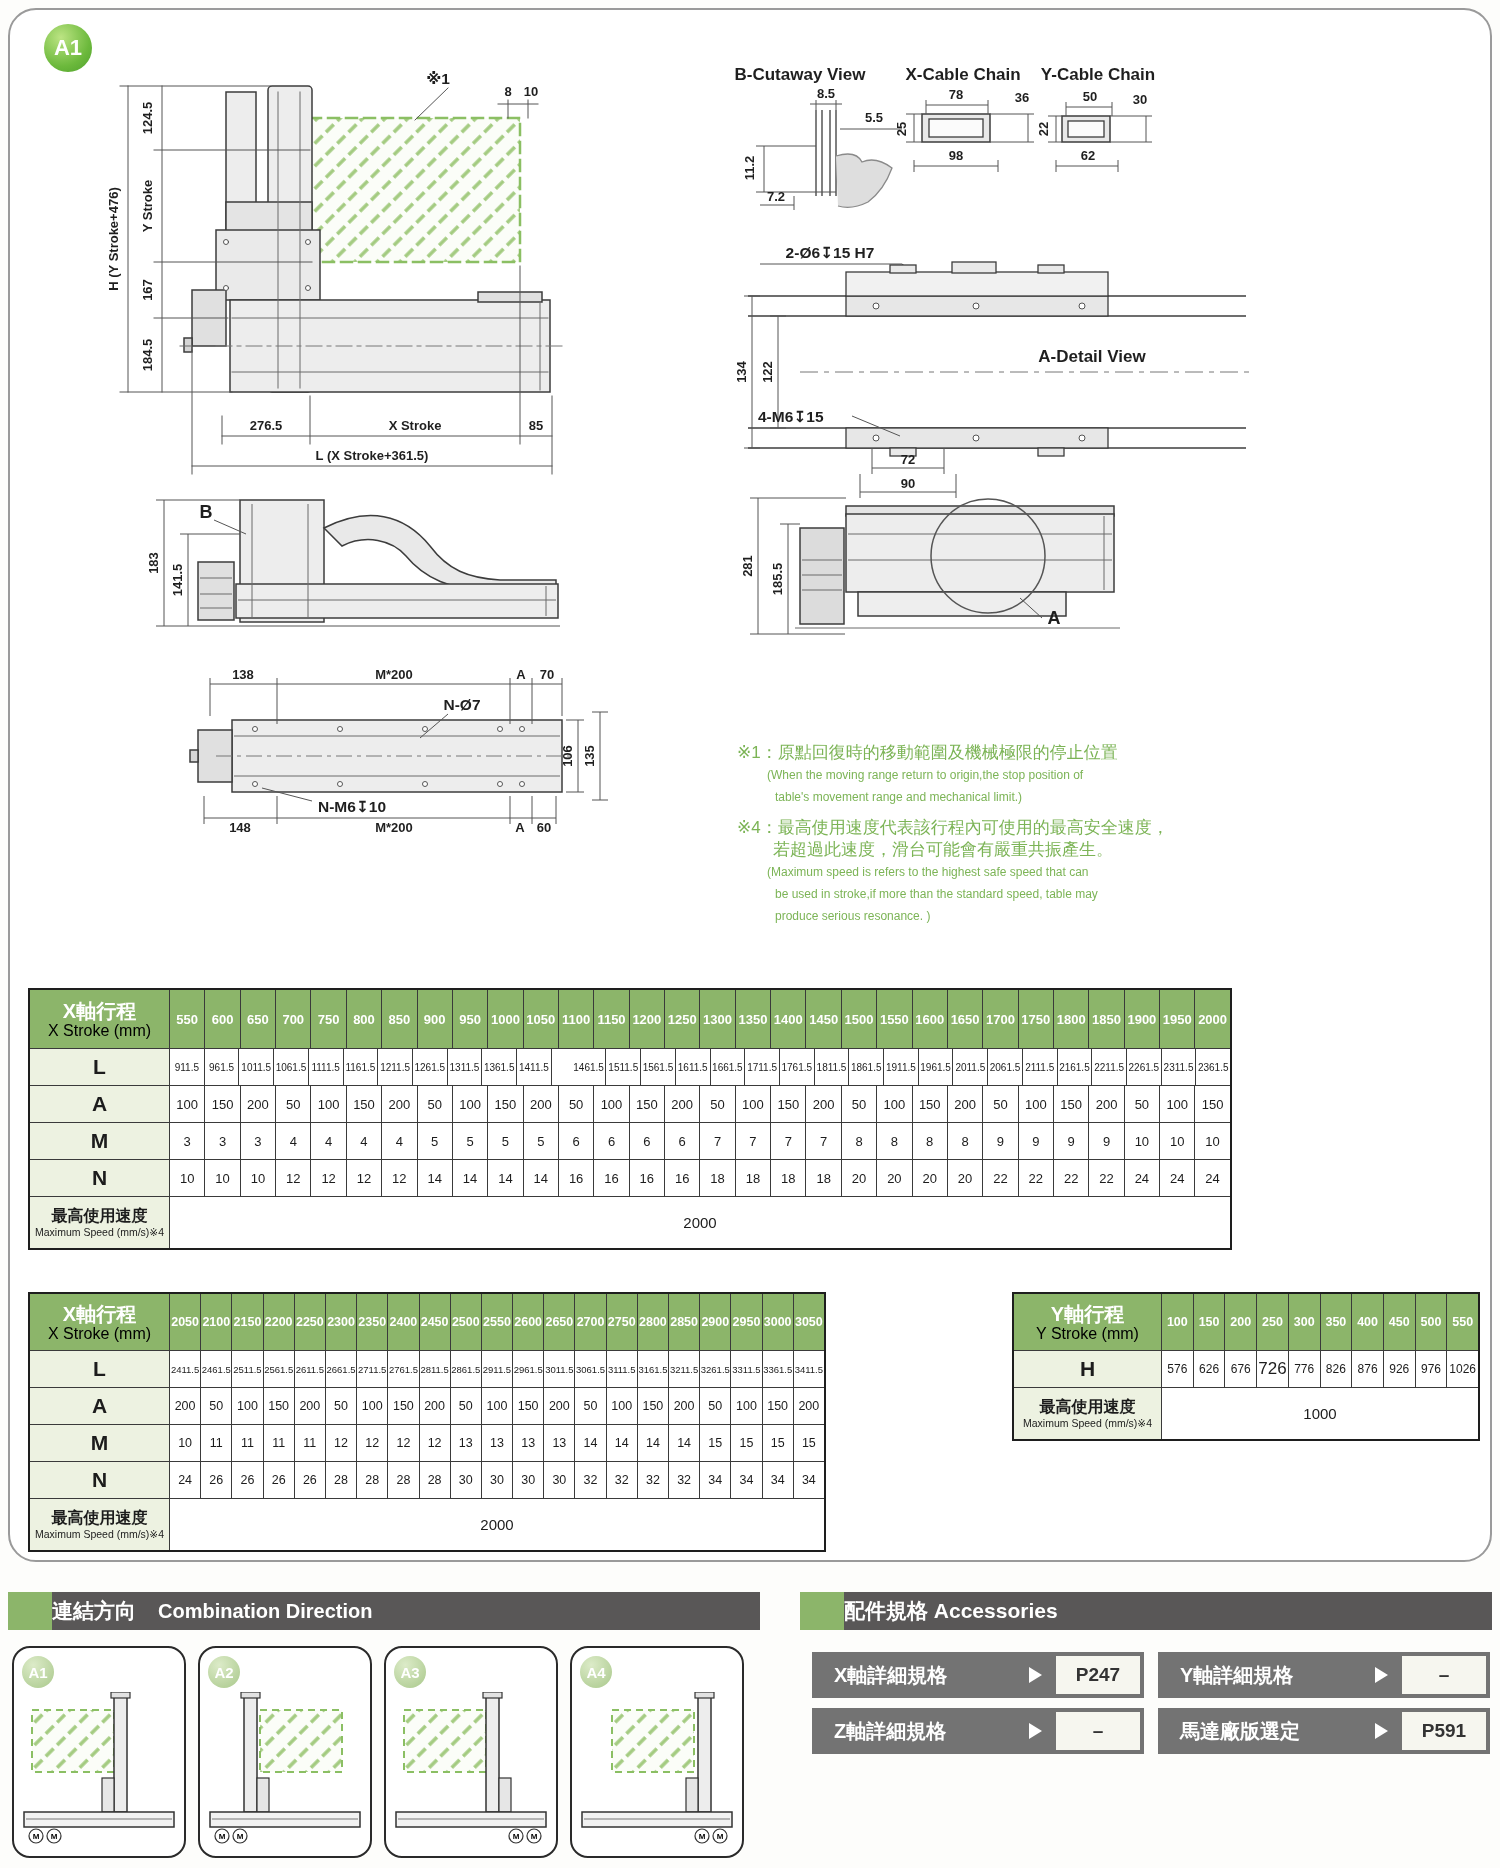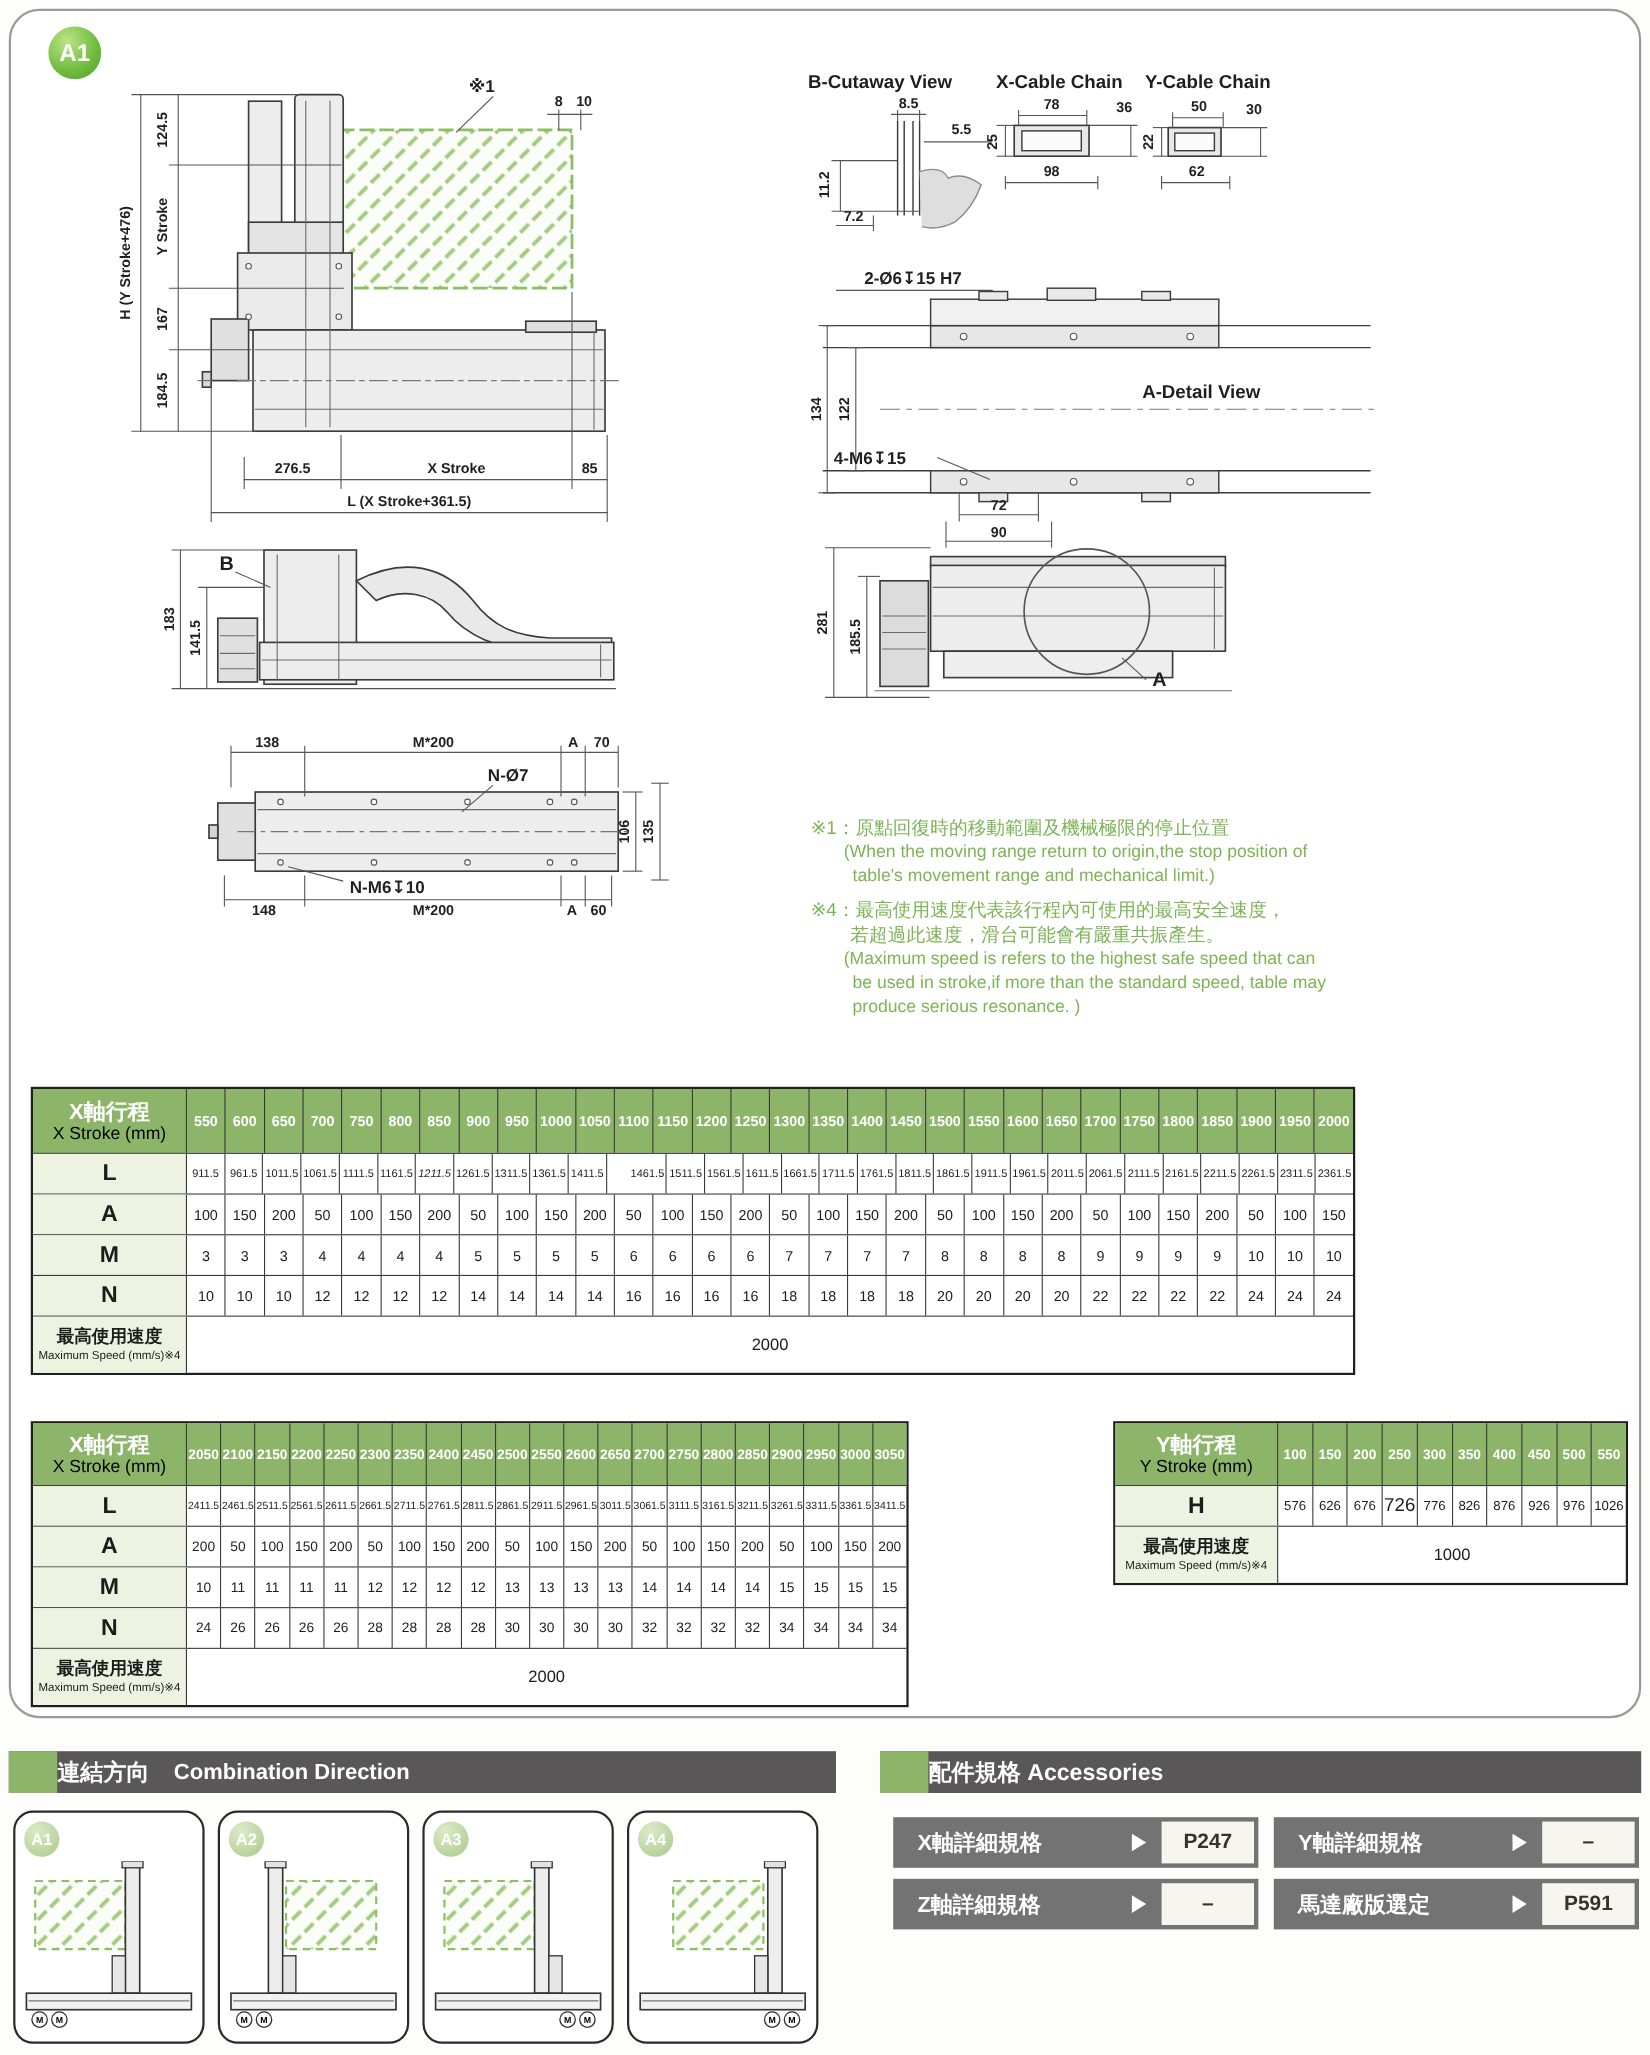--- a/index.html
+++ b/index.html
@@ -4,21 +4,21 @@
 <style>
 *{margin:0;padding:0;box-sizing:border-box}
 body{background:#fff}
 .page{position:relative;width:1500px;height:1868px;background:#fdfdfb;font-family:"Liberation Sans","DejaVu Sans",sans-serif;overflow:hidden}
 .main-frame{position:absolute;left:8px;top:8px;width:1484px;height:1554px;border:2px solid #9a9a9a;border-radius:28px;background:#fff}
 .badge{position:absolute;left:44px;top:24px;width:48px;height:48px;border-radius:50%;background:radial-gradient(circle at 35% 28%,#bce483,#6cb93c 62%,#4ea02c);color:#fff;font-weight:bold;font-size:22px;display:flex;align-items:center;justify-content:center}
 .dwg{position:absolute;left:0;top:0}
 
 .notes{position:absolute;left:737px;top:742px;width:520px;color:#7cb456}
 .nz{font-size:17px;line-height:22px}
-.ne{font-size:16px;line-height:22px}
+.ne{font-size:12px;line-height:22px}
 .ind1{padding-left:36px}.ind2{padding-left:30px}.ind3{padding-left:38px}
 
 .dtable{position:absolute;border:2px solid #1e1e1e;background:#fff;display:flex;flex-direction:column}
 .t1{left:28px;top:988px;width:1204px}
 .t2{left:28px;top:1292px;width:798px}
 .ty{left:1012px;top:1292px;width:468px}
 .trow{display:flex;border-top:1px solid #3a3a3a}
 .trow:first-child{border-top:none}
 .tlabel{display:flex;flex-direction:column;align-items:center;justify-content:center;background:#edf2e1;border-right:1px solid #3a3a3a}
 .thead{background:#8cb56a}
@@ -422,21 +422,21 @@
         <div class="tcell hc">2000</div>
       </div>
       <div class="trow " style="height: 37px; flex: 0 0 auto;">
         <div class="tlabel rlab" style="flex: 0 0 140px;">L</div>
         <div class="tcell" style="font-size: 10px;">911.5</div>
         <div class="tcell" style="font-size: 10px;">961.5</div>
         <div class="tcell" style="font-size: 10px;">1011.5</div>
         <div class="tcell" style="font-size: 10px;">1061.5</div>
         <div class="tcell" style="font-size: 10px;">1111.5</div>
         <div class="tcell" style="font-size: 10px;">1161.5</div>
-        <div class="tcell" style="font-size: 10px; font-style: italic;">1211.5</div>
+        <div class="tcell" style="font-size: 10px;">1211.5</div>
         <div class="tcell" style="font-size: 10px;">1261.5</div>
         <div class="tcell" style="font-size: 10px;">1311.5</div>
         <div class="tcell" style="font-size: 10px;">1361.5</div>
         <div class="tcell" style="font-size: 10px;">1411.5</div>
         <div class="tcell" style="font-size: 10px; margin-left: 20px;">1461.5</div>
         <div class="tcell" style="font-size: 10px;">1511.5</div>
         <div class="tcell" style="font-size: 10px;">1561.5</div>
         <div class="tcell" style="font-size: 10px;">1611.5</div>
         <div class="tcell" style="font-size: 10px;">1661.5</div>
         <div class="tcell" style="font-size: 10px;">1711.5</div>

